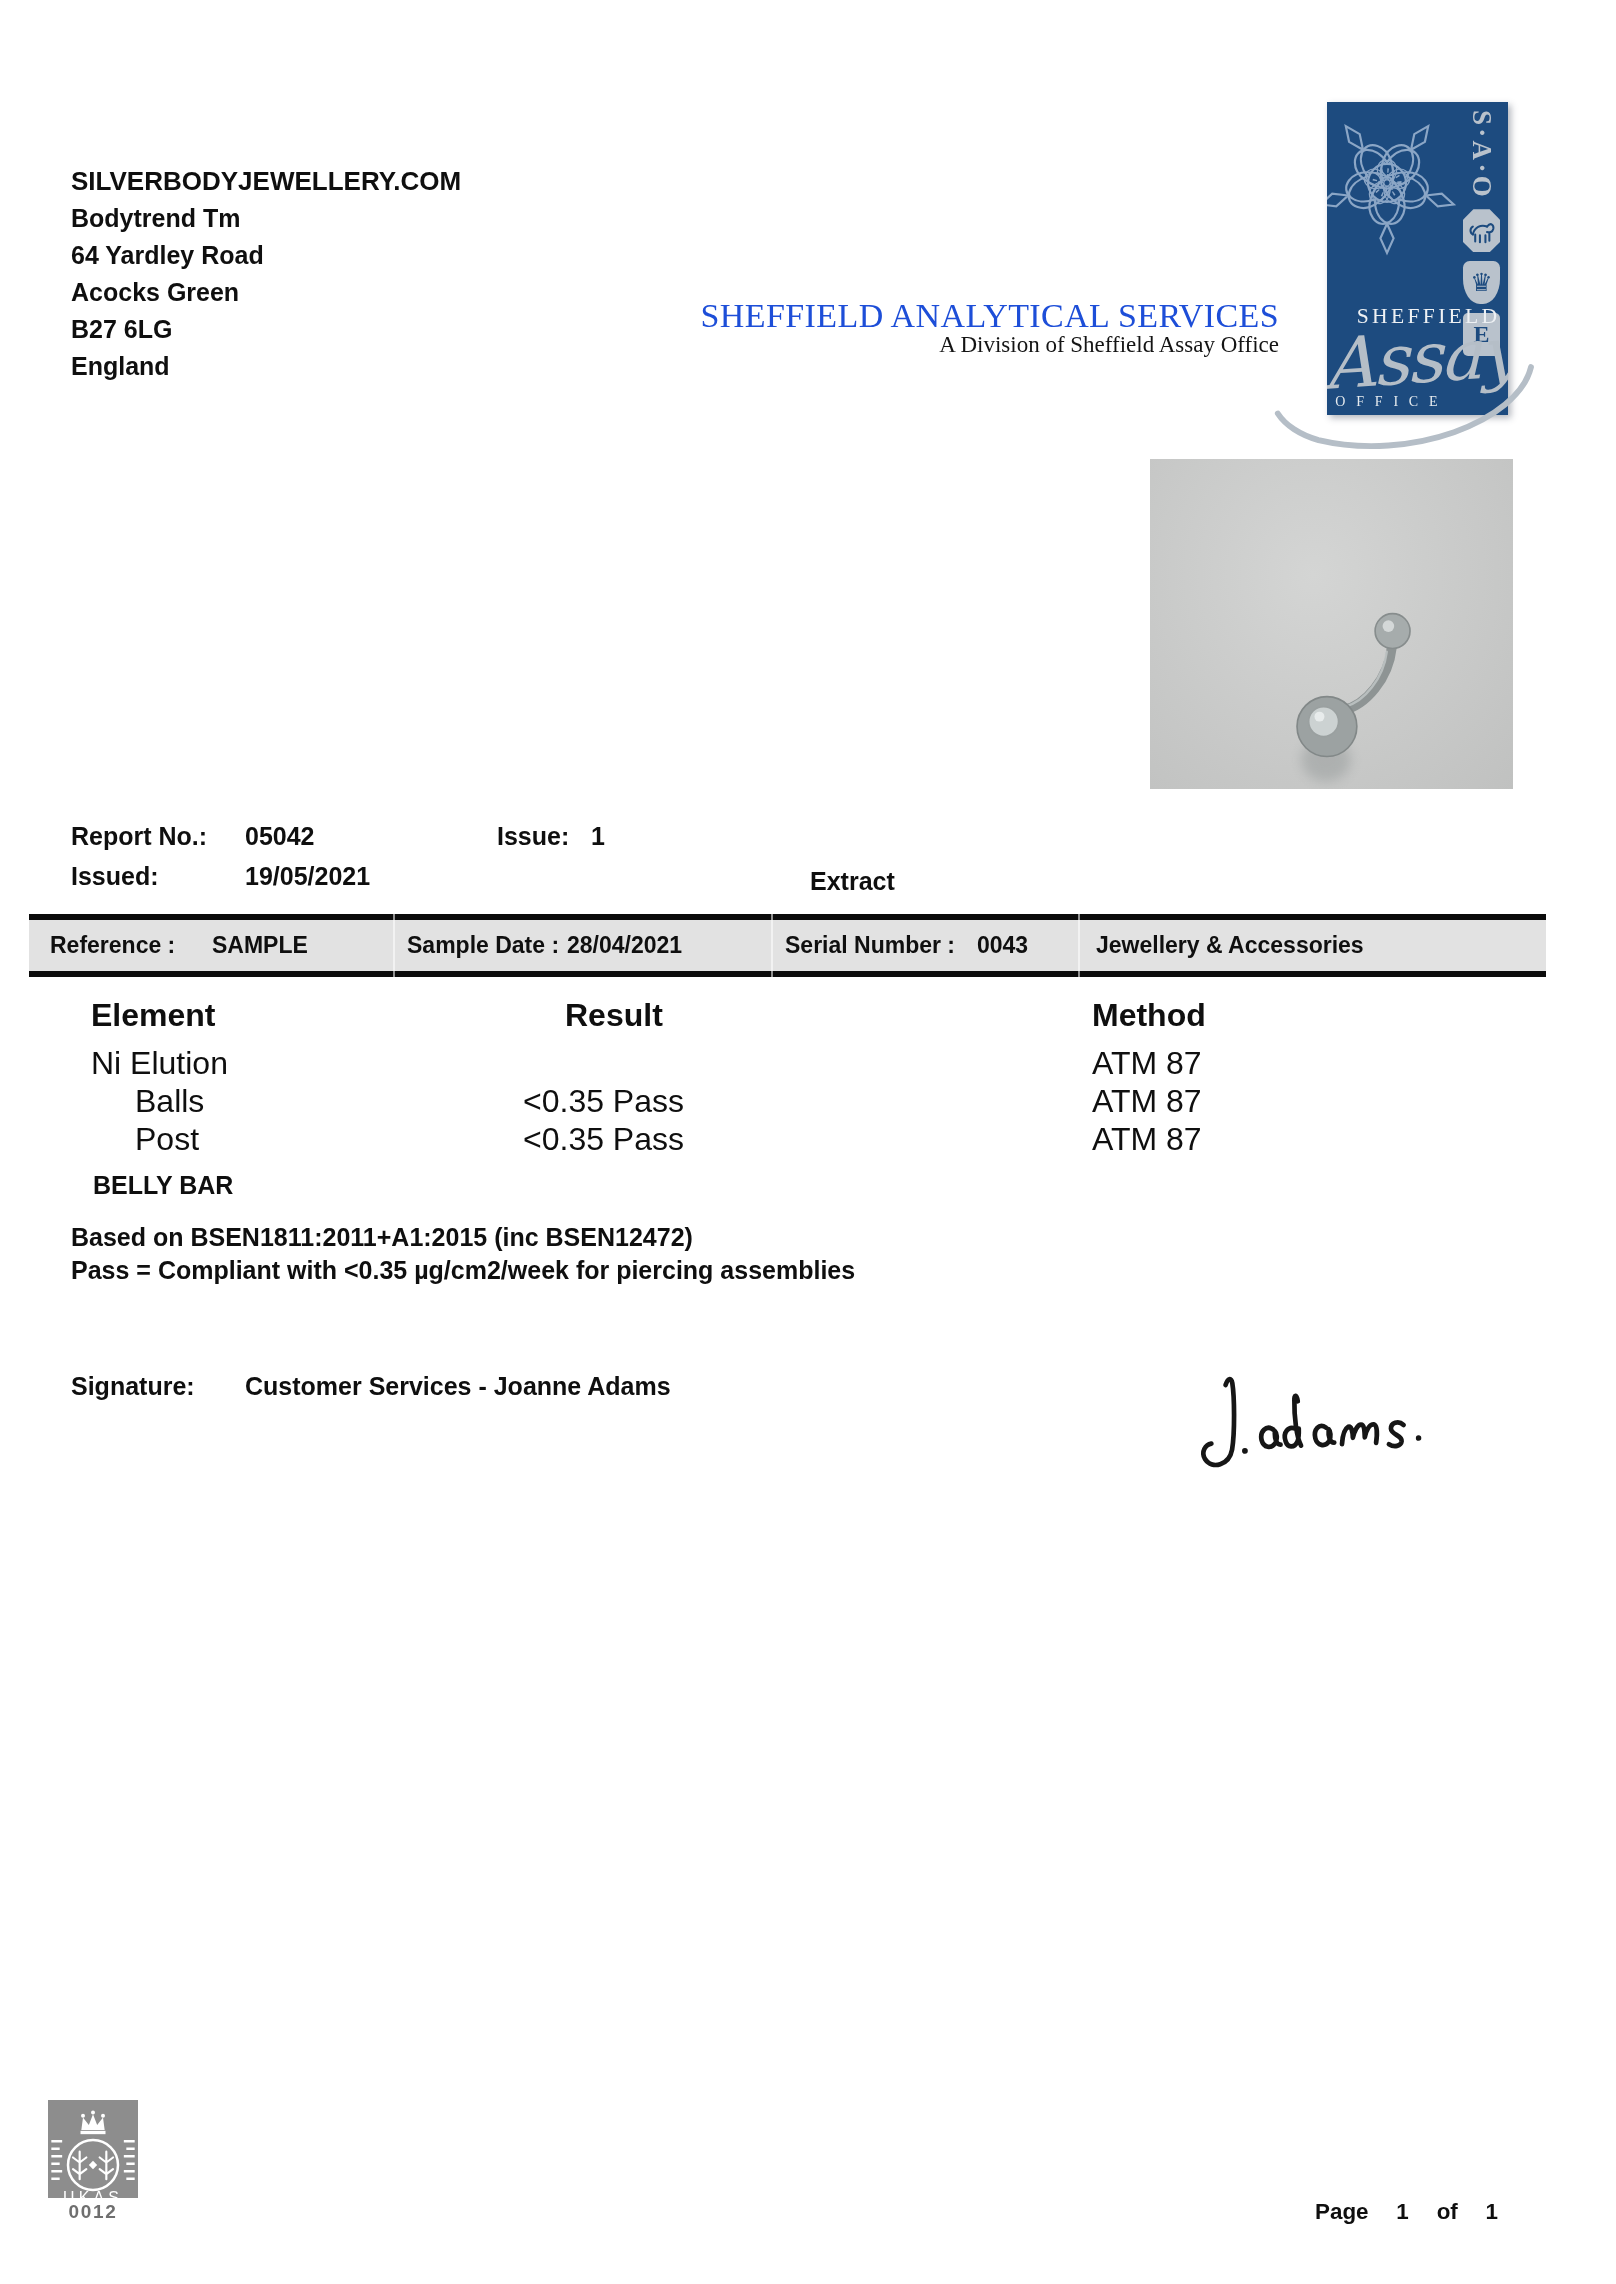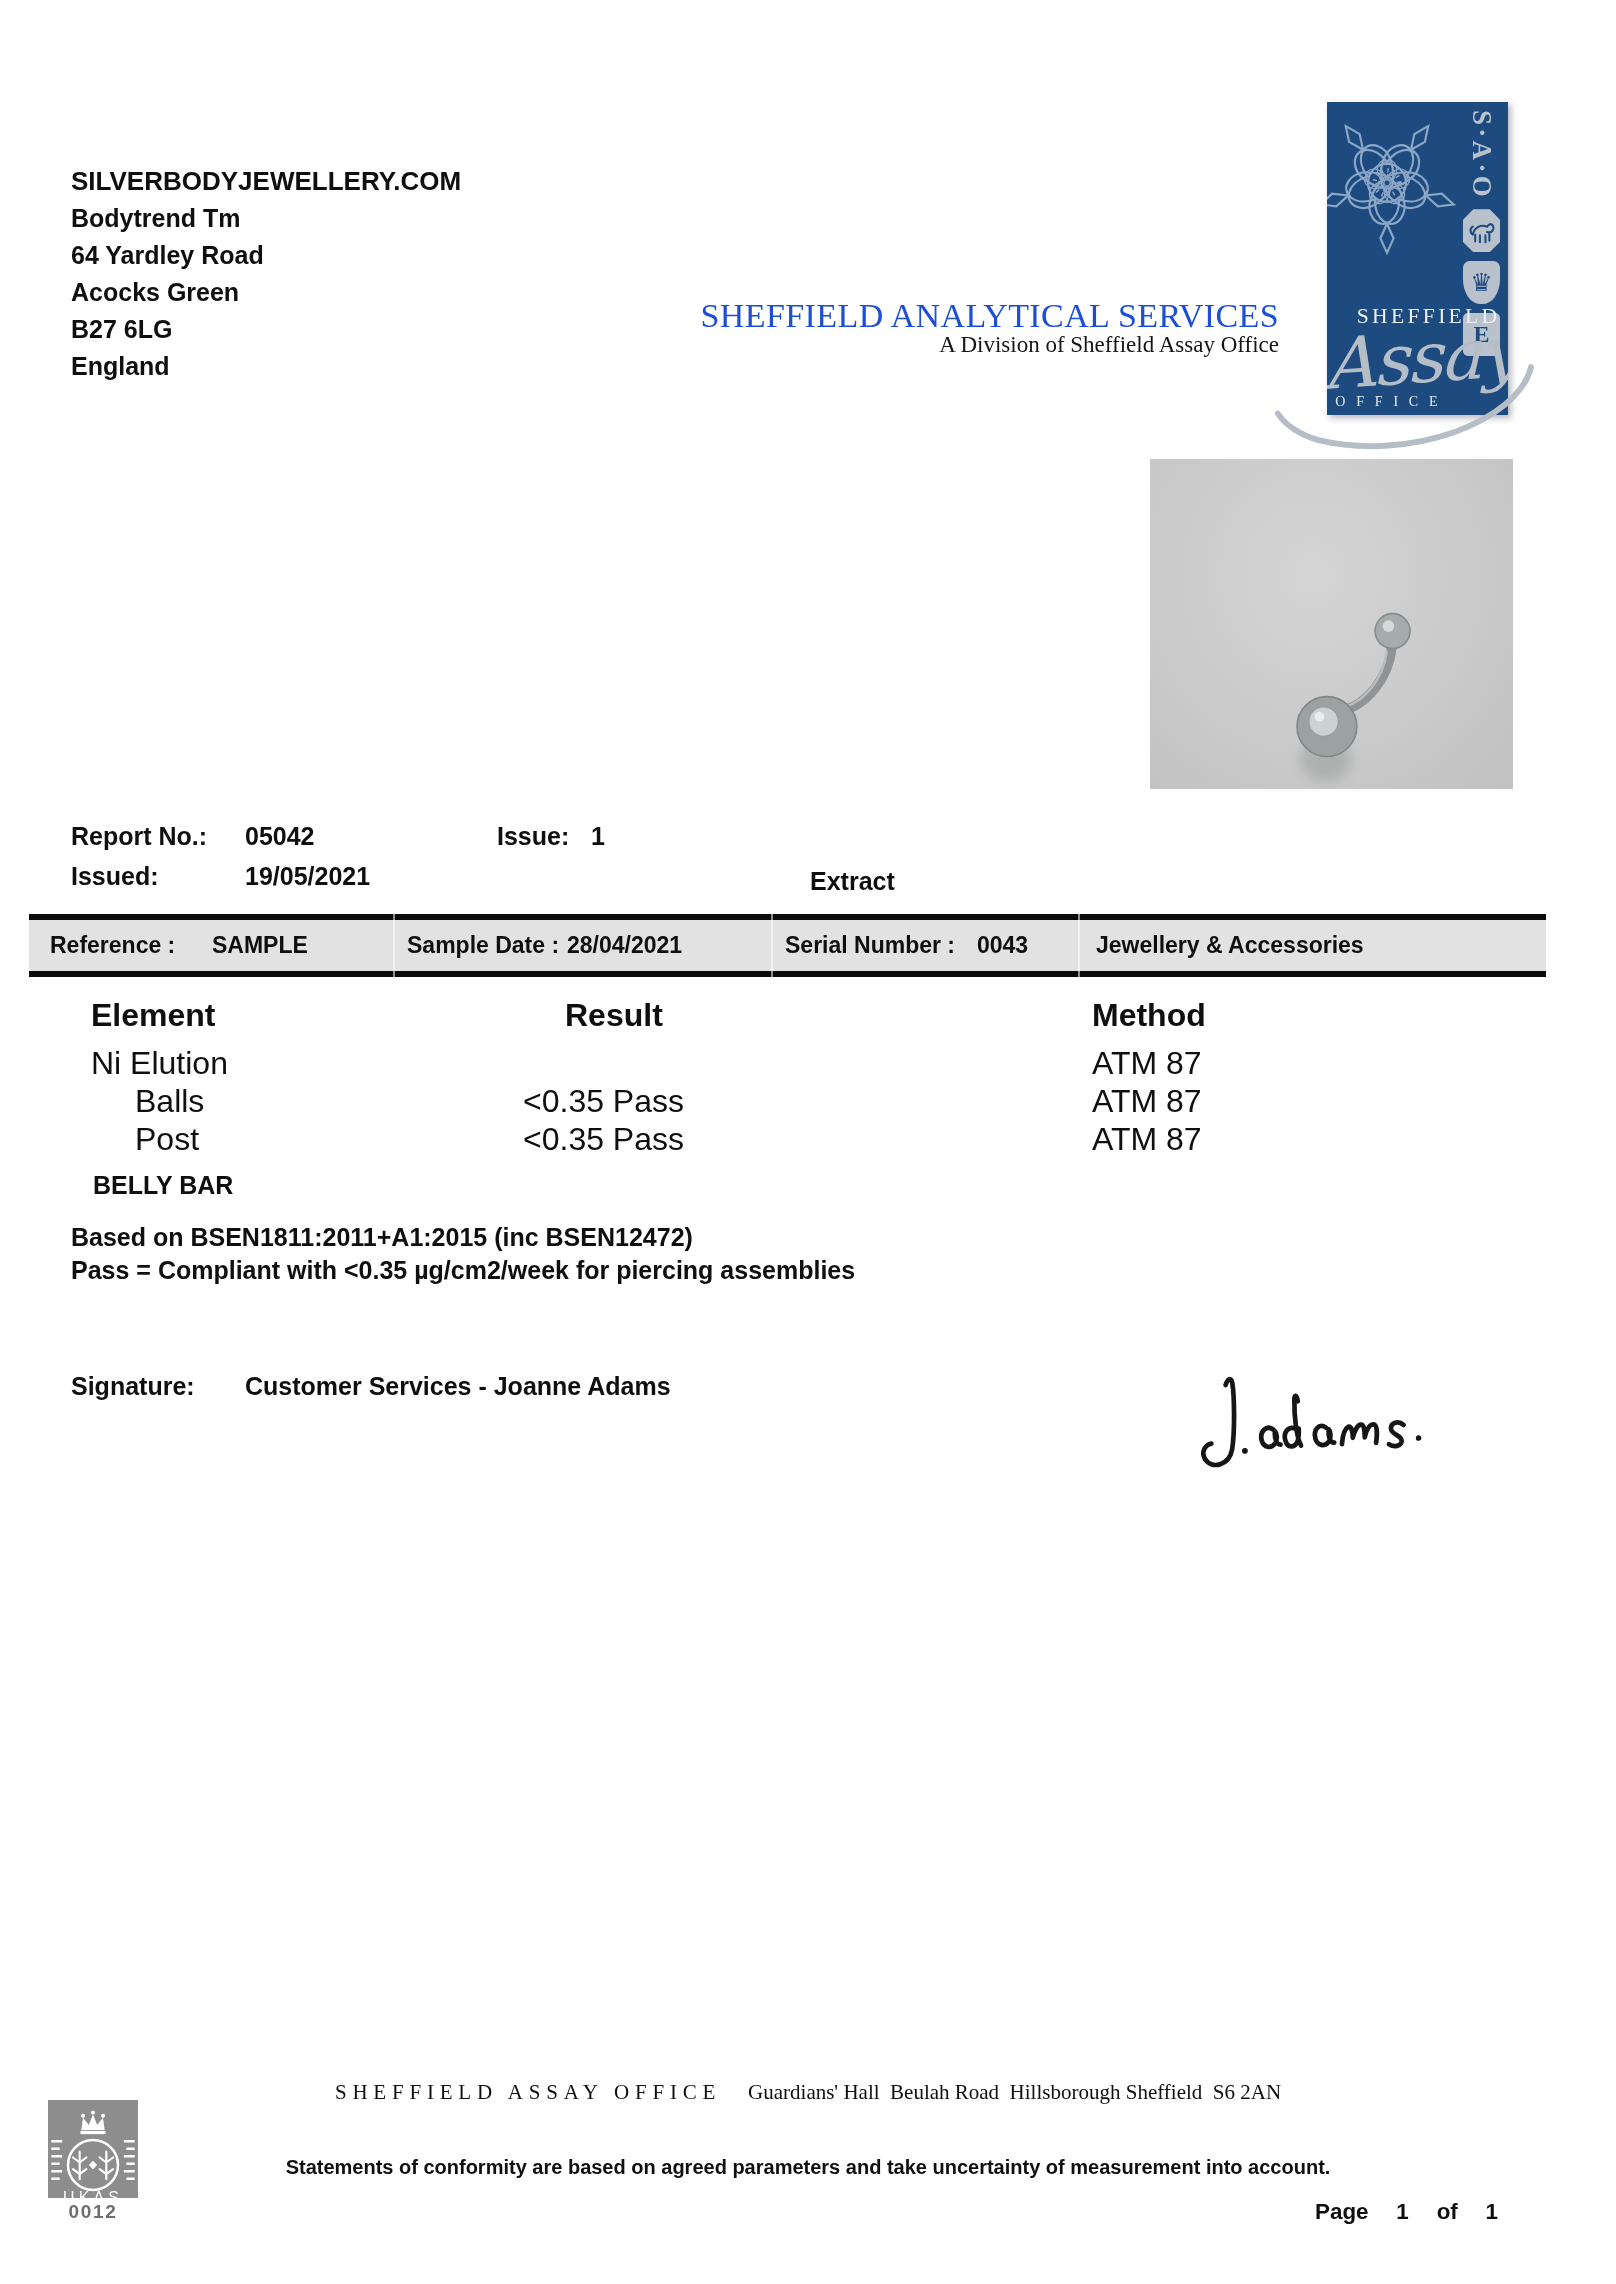--- a/index.html
+++ b/index.html
@@ -221,25 +221,20 @@
       <path d="M146,90 C138,84 130,92 132,102 C134,111 143,113 148,106 C151,101 150,94 148,92 C147,100 149,108 154,108"></path>
       <path d="M176,58 C175,50 172,49 172,57 C171,76 173,100 178,110 M172,90 C164,86 157,94 160,104 C162,112 170,113 174,105 C176,100 176,94 176,90"></path>
       <path d="M208,90 C200,84 193,92 195,102 C197,111 206,113 211,106 C214,101 213,94 211,92 C210,100 212,108 217,108"></path>
       <path d="M226,110 C227,100 230,92 234,90 C238,89 239,96 239,103 C241,95 245,88 249,88 C253,88 253,96 253,103 C255,95 259,88 264,88 C268,89 268,99 266,110"></path>
       <path d="M299,90 C293,84 284,87 284,94 C284,101 297,102 296,109 C295,115 287,116 281,112"></path>
     </g>
     <circle cx="112" cy="114" r="3.4" fill="#161616"></circle>
     <circle cx="316" cy="106" r="3.2" fill="#161616"></circle>
   </svg>
 
-  <div class="abs foot1">
-    <span class="office">SHEFFIELD ASSAY OFFICE</span>
-    <span class="pre">Guardians' Hall  Beulah Road  Hillsborough Sheffield  S6 2AN</span>
-  </div>
-  <div class="abs foot3">Statements of conformity are based on agreed parameters and take uncertainty of measurement into account.</div>
 
   <div class="abs pageno">
     <span>Page</span>
     <span>1</span>
     <span>of</span>
     <span>1</span>
   </div>
 
   <div class="abs ukas">
     <div class="ukas-box">

